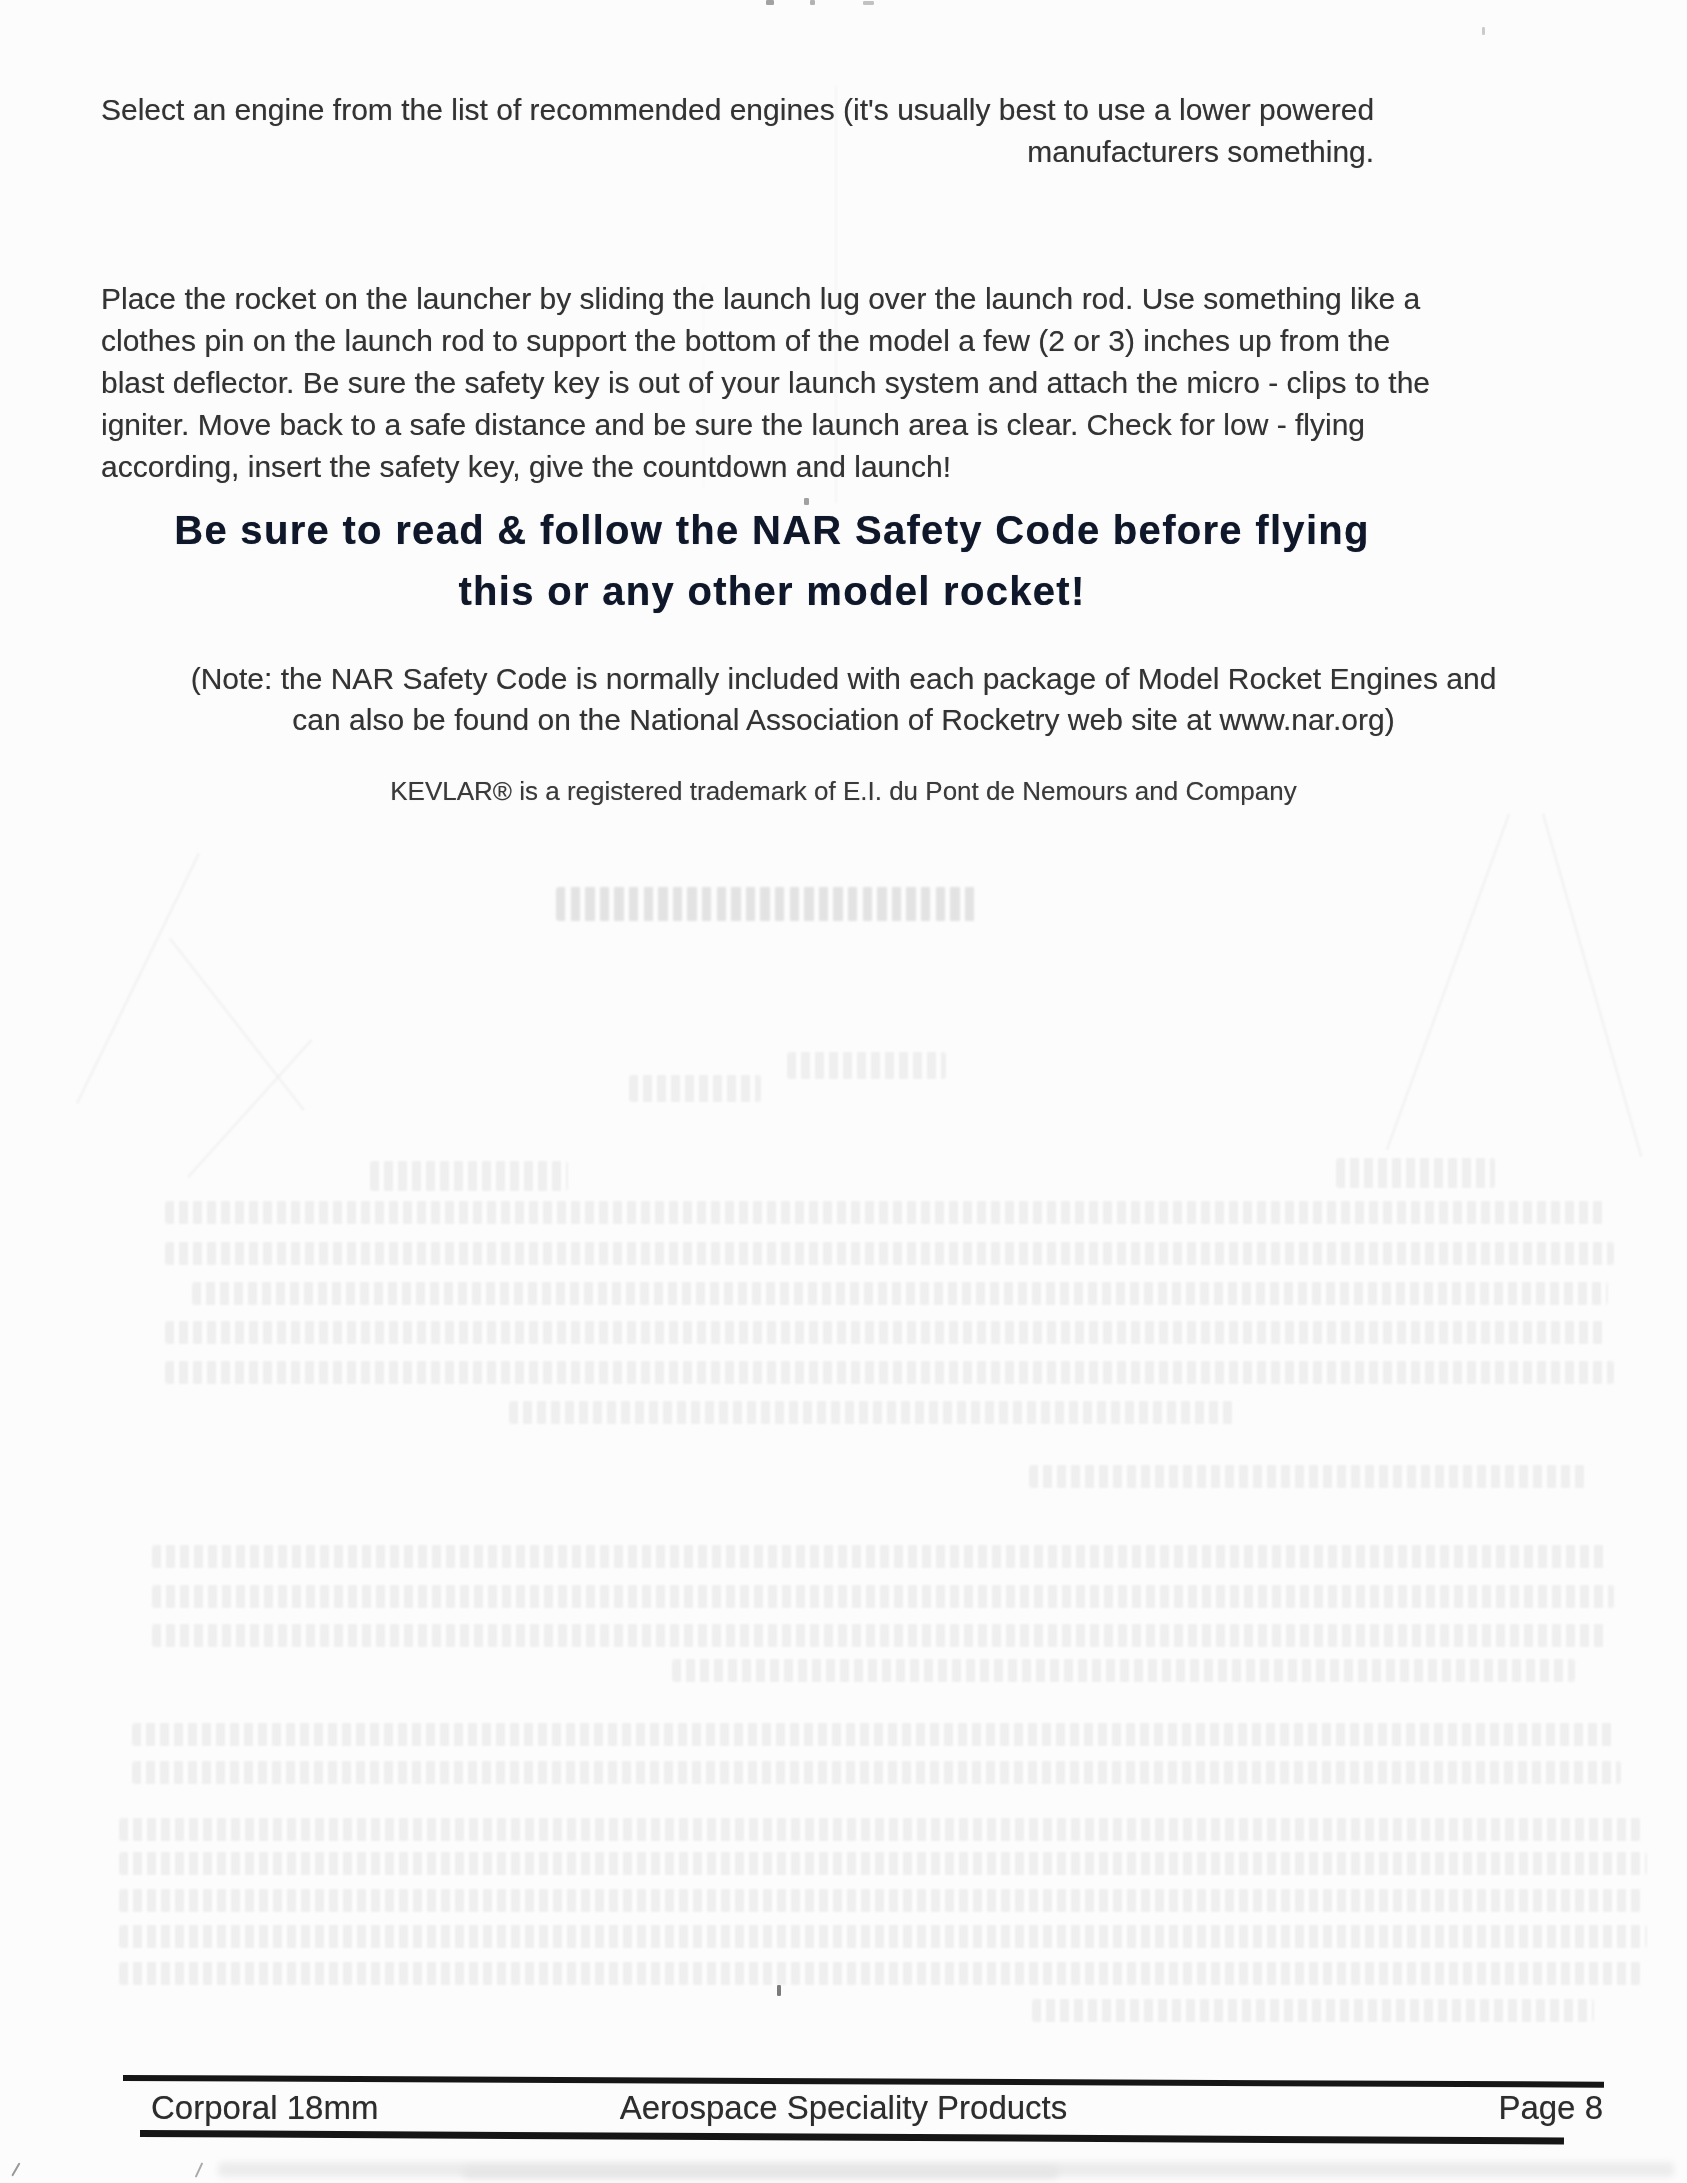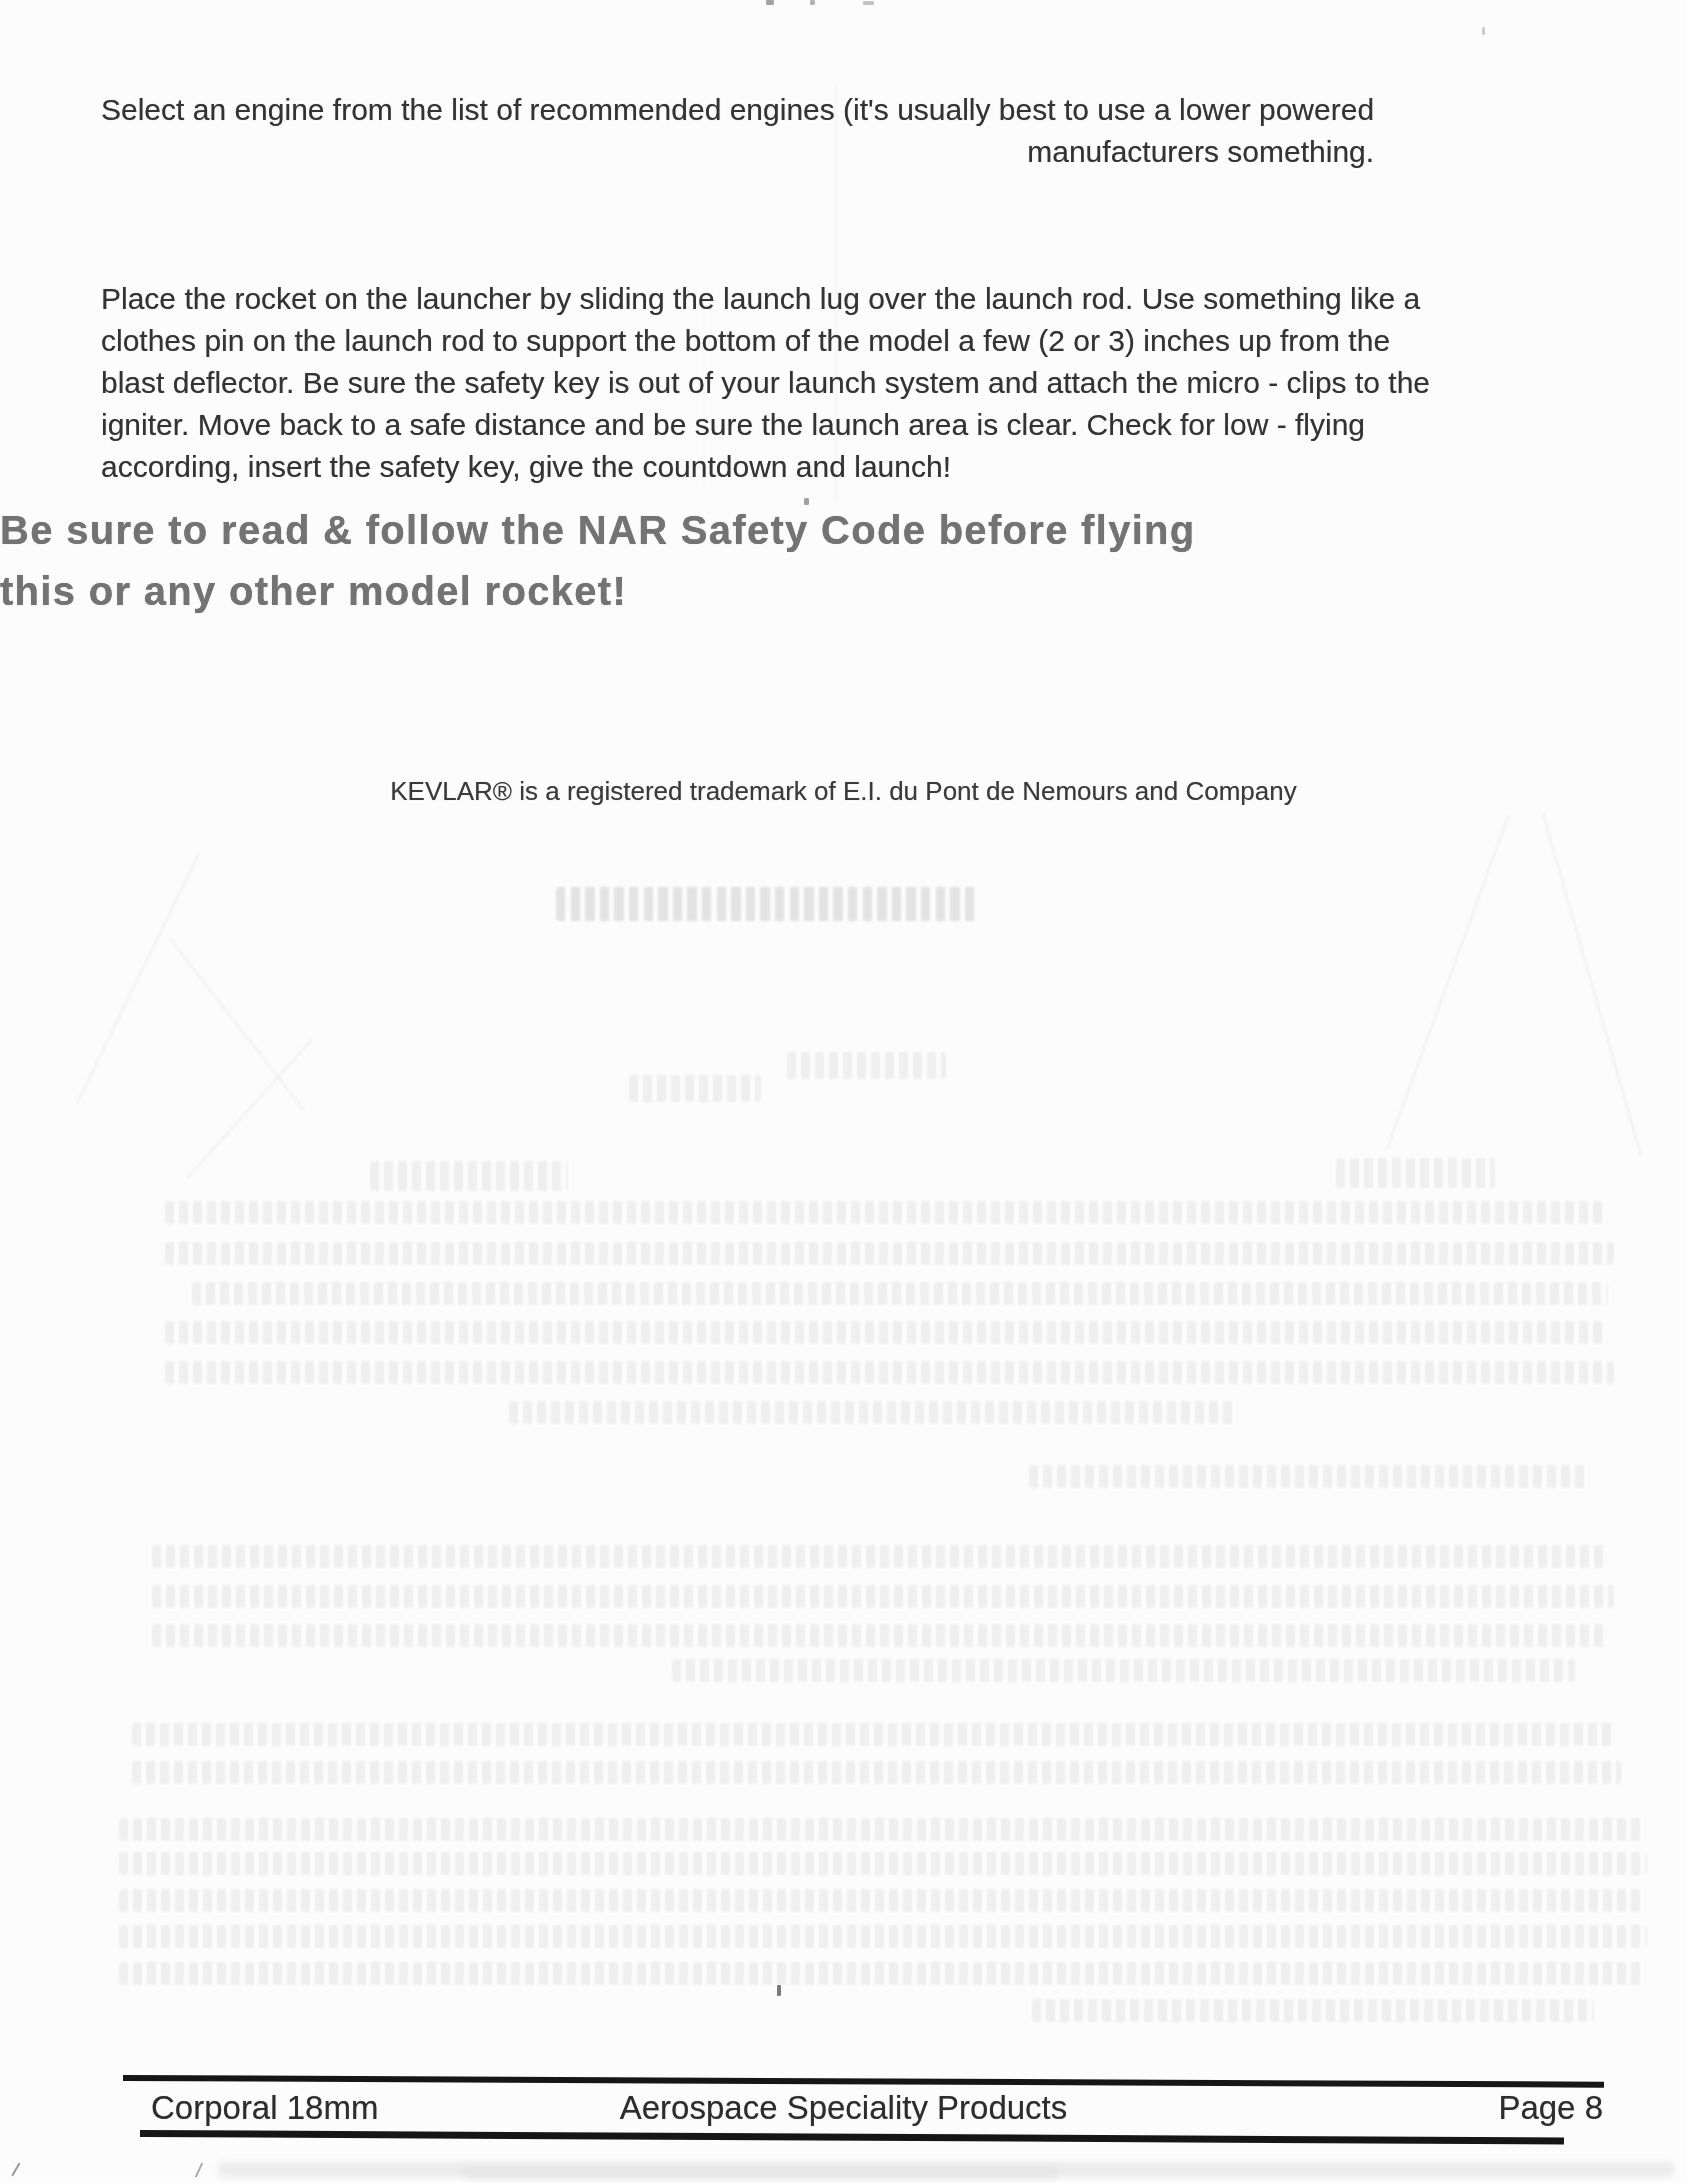--- a/index.html
+++ b/index.html
@@ -14,21 +14,21 @@
   
   .para{position:absolute;left:101px;}
   .para .line{
     white-space:nowrap;
     font-size:30px;line-height:42px;
     color:#333;
     text-shadow:0 0 0.7px rgba(70,70,70,.55);
   }
   .heading{
     position:absolute;left:0;width:1544px;top:500px;
-    text-align:left;font-weight:700;color:#737373;
+    text-align:center;font-weight:700;color:#0f172a;
     font-size:40px;line-height:61px;letter-spacing:1.3px;
     text-shadow:0 0 0.7px rgba(20,20,20,.6);
   }
   .note{
     position:absolute;left:0;width:1687px;top:658px;
     text-align:center;font-size:30px;line-height:41px;color:#333;
     text-shadow:0 0 0.7px rgba(70,70,70,.5);
   }
   .trademark{
     position:absolute;left:0;width:1687px;top:775px;
@@ -120,20 +120,24 @@
     <div class="line">blast deflector. Be sure the safety key is out of your launch system and attach the micro - clips to the</div>
     <div class="line">igniter. Move back to a safe distance and be sure the launch area is clear. Check for low - flying</div>
     <div class="line">according, insert the safety key, give the countdown and launch!</div>
   </div>
 
   <div class="heading">
     <div>Be sure to read &amp; follow the NAR Safety Code before flying</div>
     <div>this or any other model rocket!</div>
   </div>
 
+  <div class="note">
+    <div>(Note: the NAR Safety Code is normally included with each package of Model Rocket Engines and</div>
+    <div>can also be found on the National Association of Rocketry web site at www.nar.org)</div>
+  </div>
 
   <div class="trademark">KEVLAR® is a registered trademark of E.I. du Pont de Nemours and Company</div>
 
   <div class="footer-rule rule-top"></div>
   <div class="footer-text footer-left">Corporal 18mm</div>
   <div class="footer-text footer-center">Aerospace Speciality Products</div>
   <div class="footer-text footer-right">Page 8</div>
   <div class="footer-rule rule-bottom"></div>
 
 </div>

